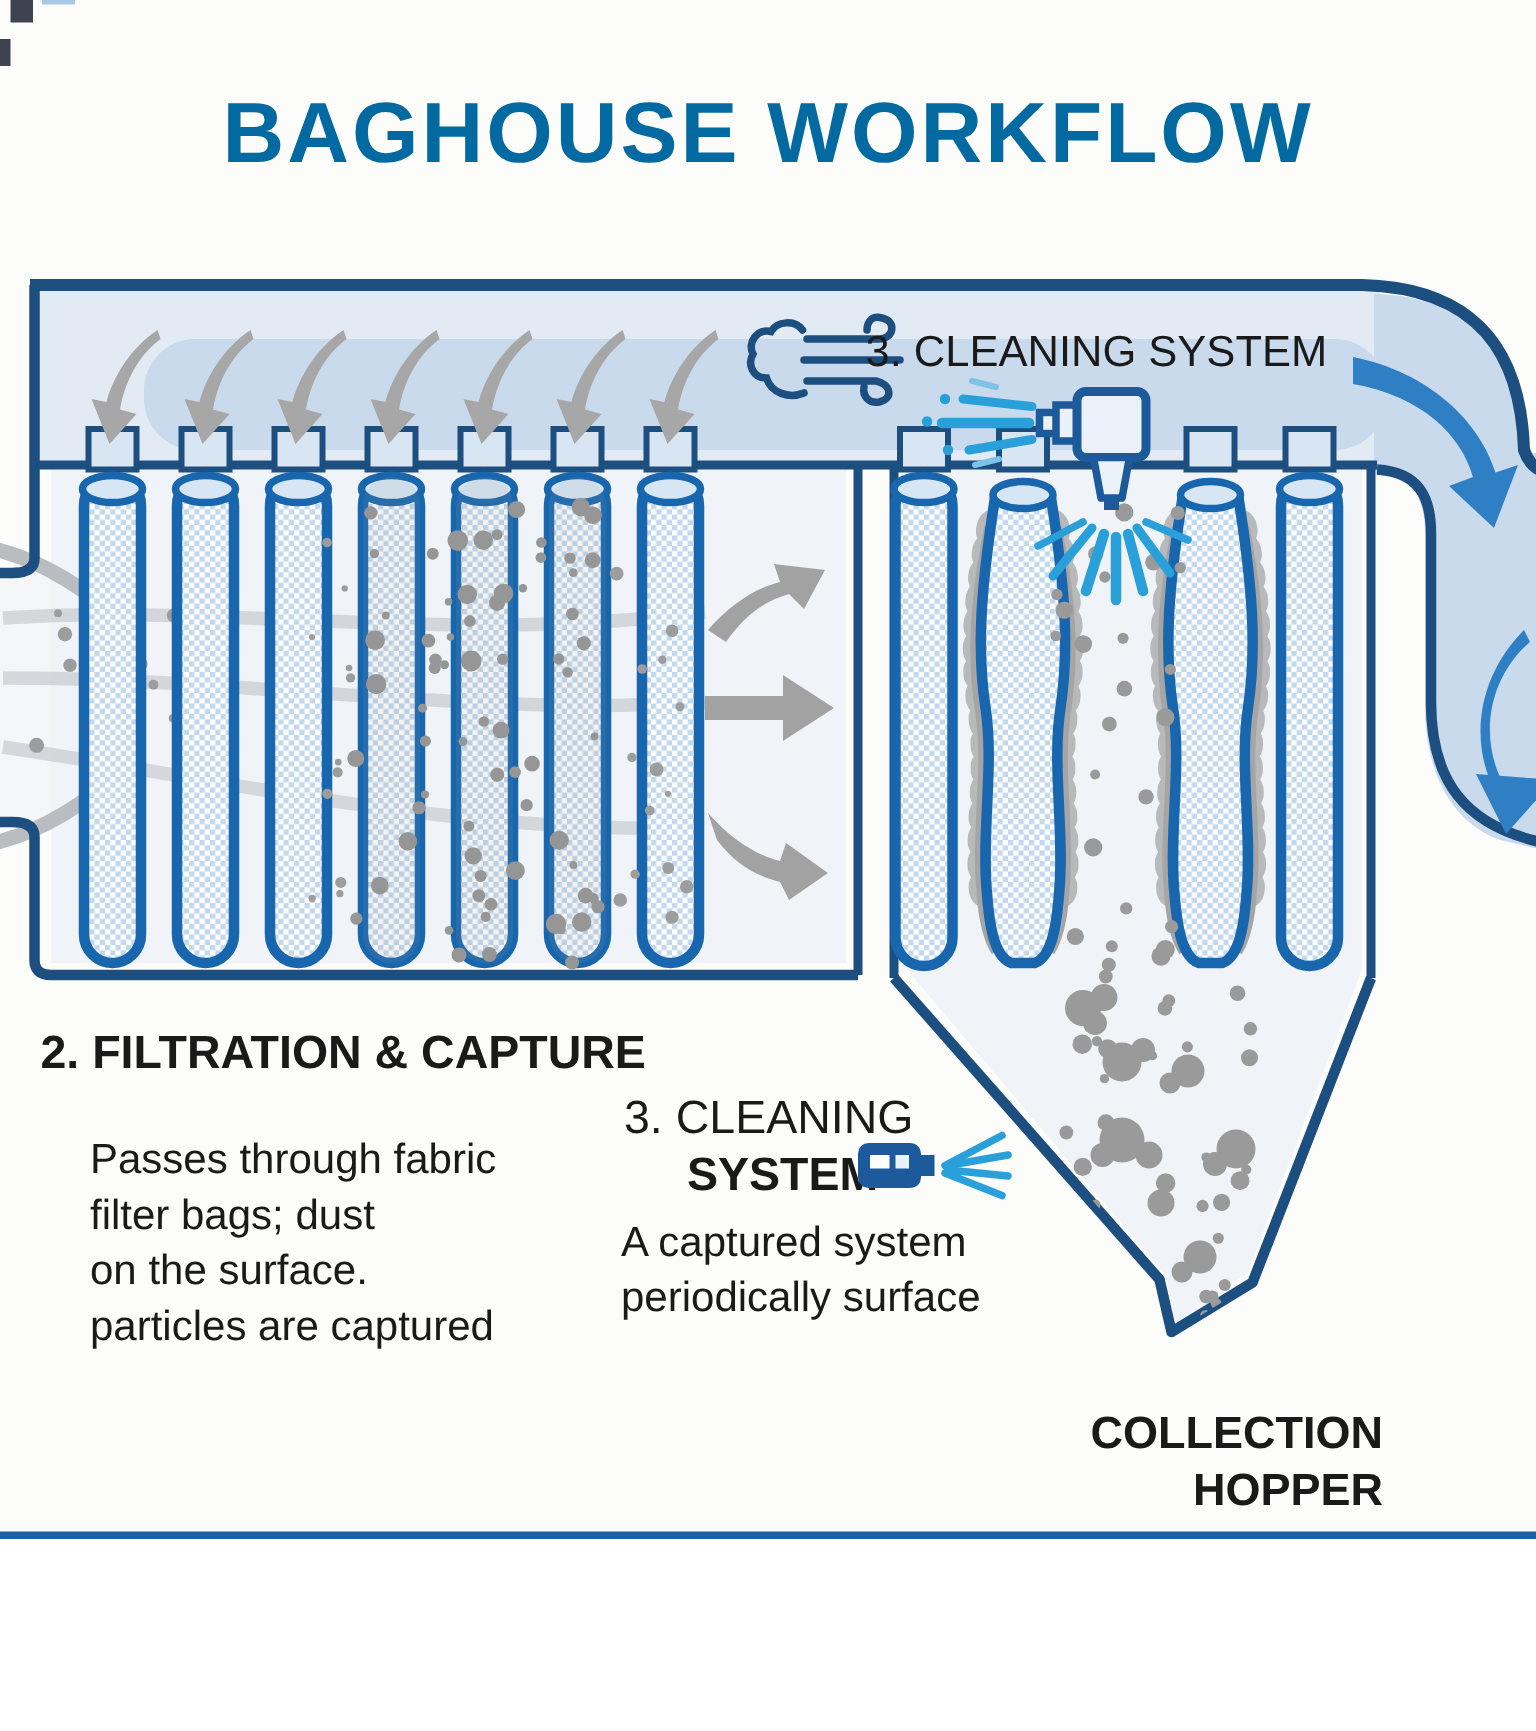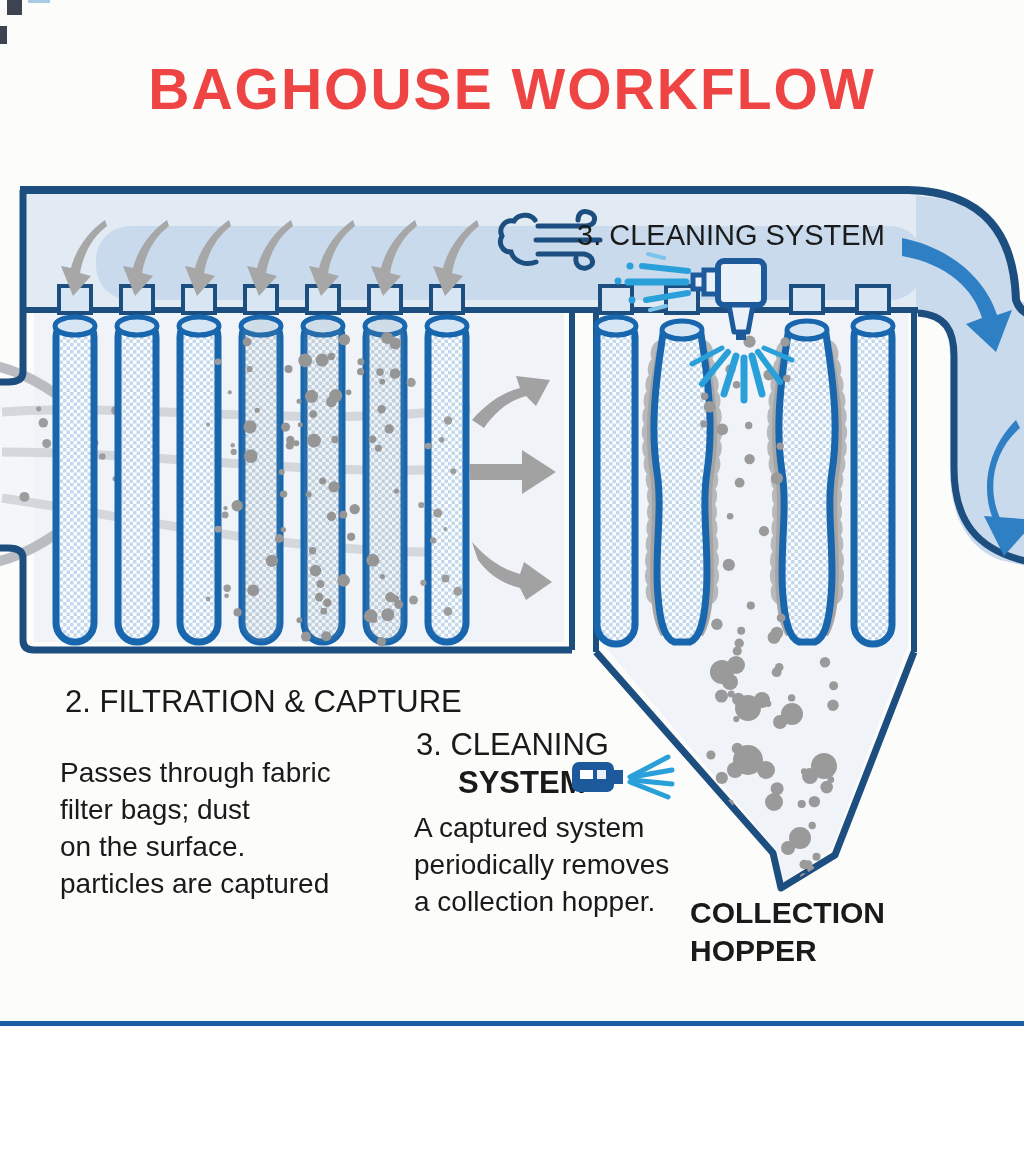--- a/index.html
+++ b/index.html
@@ -1,27 +1,27 @@
 <!DOCTYPE html>
 <html><head>
 <meta charset="utf-8">
 <style>
   html,body{margin:0;padding:0;background:#fff;}
   .canvas{position:relative;width:1024px;height:1154px;background:#fcfcfa;overflow:hidden;
           font-family:"Liberation Sans",sans-serif;color:#1a1a1a;}
   .title{position:absolute;left:0;right:0;top:56px;text-align:center;
-         font-size:57px;font-weight:bold;color:#ef4444;letter-spacing:2px;white-space:nowrap;}
+         font-size:57px;font-weight:bold;color:#0369a1;letter-spacing:2px;white-space:nowrap;}
   .diagram-svg{position:absolute;left:0;top:0;}
   .toplabel{position:absolute;left:577px;top:219px;font-size:29px;font-weight:normal;white-space:nowrap;}
-  .h2a{position:absolute;left:27px;top:684px;font-size:31px;font-weight:normal;white-space:nowrap;margin-left:38px;}
+  .h2a{position:absolute;left:27px;top:684px;font-size:31px;font-weight:bold;white-space:nowrap;}
   .body2{position:absolute;left:60px;top:722px;font-size:28px;line-height:37px;margin-top:32px;}
   .h3a{position:absolute;left:416px;top:727px;font-size:31px;font-weight:normal;white-space:nowrap;}
   .h3b{position:absolute;left:458px;top:765px;font-size:31px;font-weight:bold;white-space:nowrap;}
   .body3{position:absolute;left:414px;top:809px;font-size:28px;line-height:37px;}
-  .hopperlbl{position:absolute;left:690px;top:894px;width:232px;text-align:left;
+  .hopperlbl{position:absolute;left:690px;top:937px;width:232px;text-align:right;
              font-size:30px;font-weight:bold;line-height:38px;}
   .rule{position:absolute;left:0;top:1021px;width:1024px;height:5px;background:#1d5fa7;}
   .below{position:absolute;left:0;top:1026px;width:1024px;height:128px;background:#ffffff;}
   .art1{position:absolute;left:7px;top:0;width:15px;height:15px;background:#3d4350;}
   .art2{position:absolute;left:0;top:26px;width:7px;height:18px;background:#3d4350;}
   .art3{position:absolute;left:28px;top:0;width:22px;height:3px;background:#a9c9e4;}
   .sideicon{position:absolute;left:566px;top:752px;}
 </style>
 </head>
 <body>
@@ -443,22 +443,21 @@
     <g stroke="#2aa0da" stroke-width="5" stroke-linecap="round">
       <line x1="64" y1="25" x2="102" y2="5"></line>
       <line x1="66" y1="25" x2="106" y2="18"></line>
       <line x1="66" y1="28" x2="106" y2="32"></line>
       <line x1="64" y1="30" x2="102" y2="45"></line>
     </g>
   </svg>
 
   <div class="body3">
     <div>A captured system</div>
-    <div>periodically removes</div>
-    <div>a collection hopper.</div>
+    <div>periodically surface</div>
   </div>
 
   <div class="hopperlbl">
     <div>COLLECTION</div>
     <div>HOPPER</div>
   </div>
 
   <div class="rule"></div>
   <div class="below"></div>
 </div>

